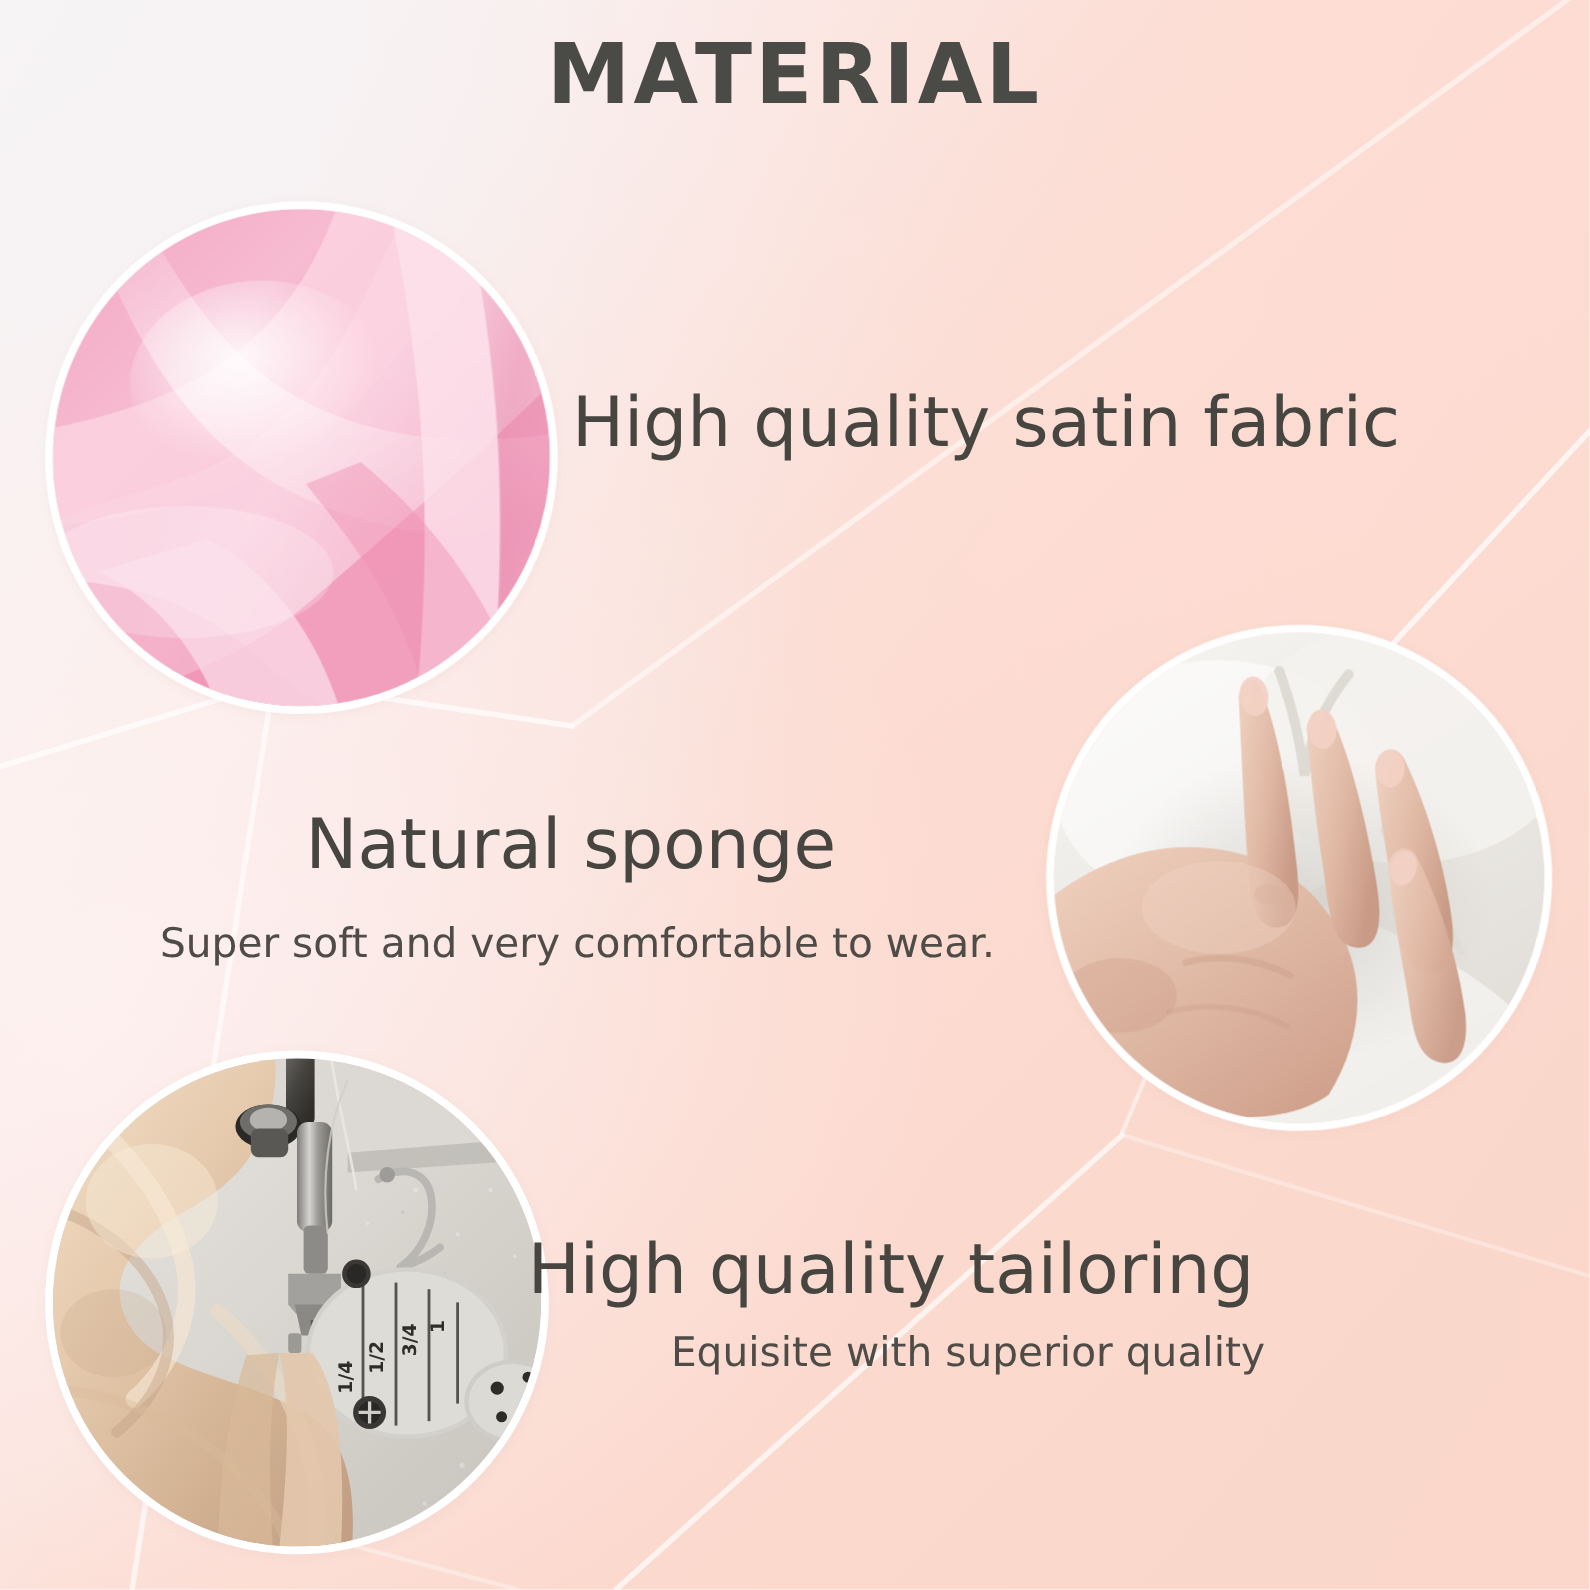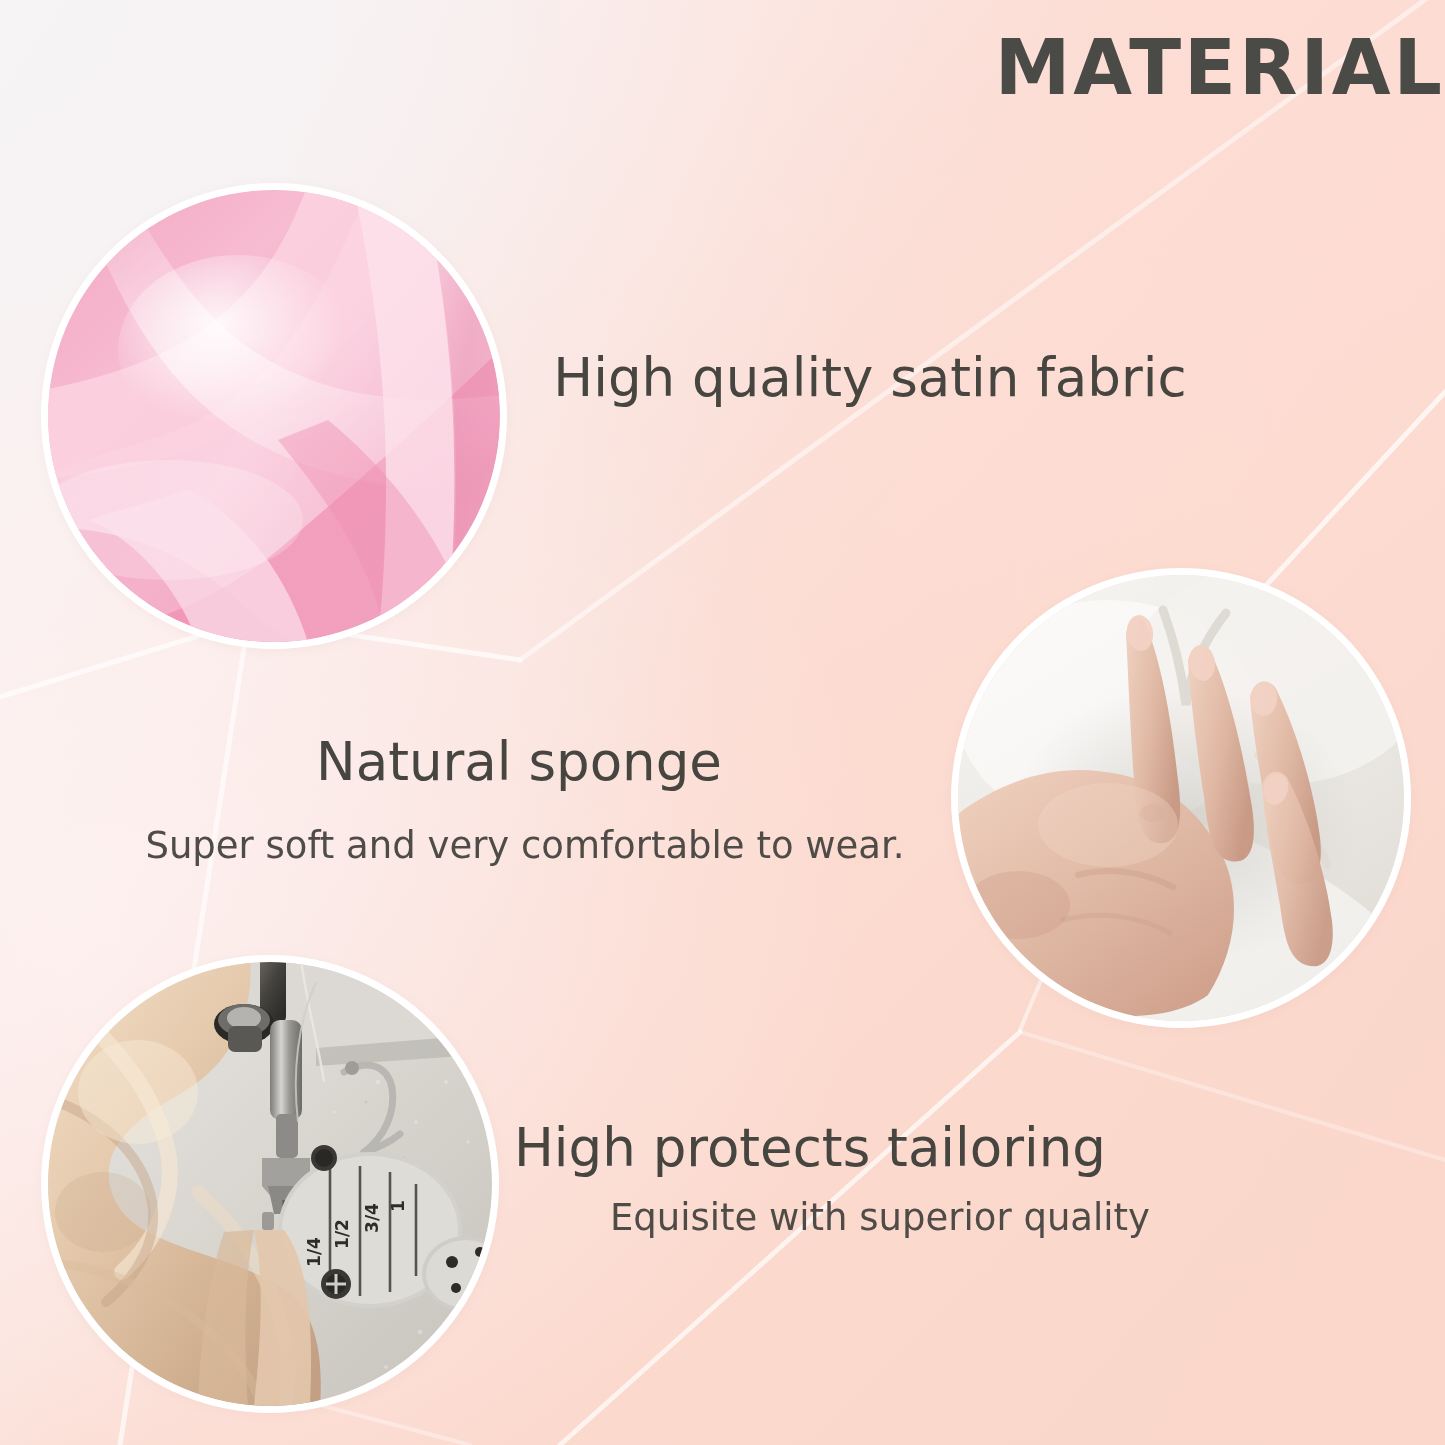--- a/index.html
+++ b/index.html
@@ -88,21 +88,21 @@
     inset: 0;
     pointer-events: none;
   }
 
   
   .title {
     position: absolute;
     left: 0;
     right: 0;
     top: 28px;
-    text-align: right;
+    text-align: center;
     font-family: "DejaVu Sans", "Liberation Sans", sans-serif;
     font-size: 76px;
     font-weight: 700;
     letter-spacing: 3px;
     color: #4a4a47;
     line-height: 1.05;
   }
 
   
   .photo-circle {
@@ -122,21 +122,21 @@
   #circle-satin  { left: 48px;  top: 190px;  width: 452px; height: 452px; }
   #circle-sponge { left: 958px; top: 575px;  width: 446px; height: 446px; }
   #circle-sewing { left: 48px;  top: 962px;  width: 444px; height: 444px; }
 
   
   .feature-text {
     position: absolute;
     color: #4a4845;
   }
   .feature-title {
-    font-size: 53px;
+    font-size: 63px;
     font-weight: 400;
     line-height: 1.14;
     color: #474540;
     white-space: nowrap;
   }
   .feature-sub {
     font-size: 37px;
     font-weight: 400;
     line-height: 1.2;
     color: #4f4c48;
@@ -443,17 +443,17 @@
   <div class="feature-text" id="text-satin">
     <div class="feature-title">High quality satin fabric</div>
   </div>
 
   <div class="feature-text" id="text-sponge">
     <div class="feature-title">Natural sponge</div>
     <div class="feature-sub">Super soft and very comfortable to wear.</div>
   </div>
 
   <div class="feature-text" id="text-tailoring">
-    <div class="feature-title">High protects tailoring</div>
+    <div class="feature-title">High quality tailoring</div>
     <div class="feature-sub">Equisite with superior quality</div>
   </div>
 
 </div>
 
 </body></html>

